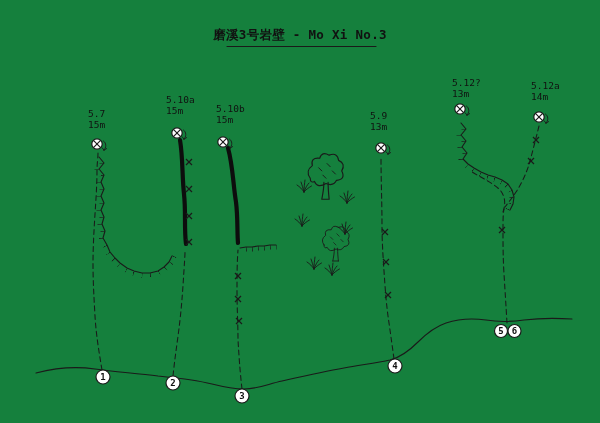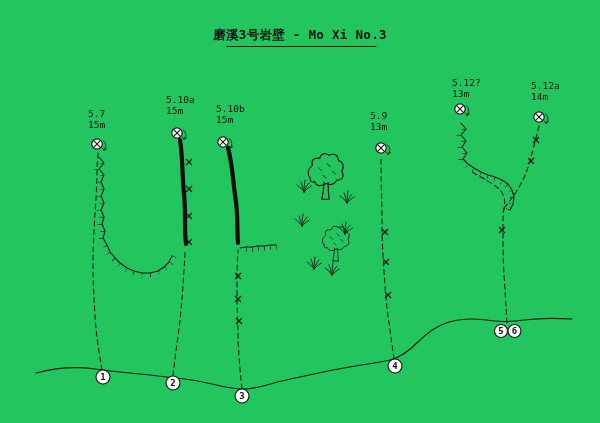--- a/index.html
+++ b/index.html
@@ -1,16 +1,16 @@
 <!DOCTYPE html>
 <html><head>
 <meta charset="utf-8">
 <style>
   html,body { margin:0; padding:0; background:#ffffff; }
-  .canvas { position:relative; width:600px; height:423px; background:#22c55e; overflow:hidden; }
+  .canvas { position:relative; width:600px; height:423px; background:#15803d; overflow:hidden; }
   svg { display:block; }
 
   .ln    { fill:none; stroke:#1a1a1a; stroke-width:1.1; stroke-linecap:round; stroke-linejoin:round; }
   .thin  { stroke-width:0.9; }
   .dash  { fill:none; stroke:#1a1a1a; stroke-width:1.05; stroke-linecap:round;
            stroke-linejoin:round; stroke-dasharray:5 3.5; }
   .thick { fill:none; stroke:#0d0d0d; stroke-width:4.2; stroke-linecap:round; }
   .bolt  { stroke:#1a1a1a; stroke-width:1.15; }
   .anch-c{ fill:#ffffff; stroke:#1a1a1a; stroke-width:1.2; }
   .badge { fill:#ffffff; stroke:#1a1a1a; stroke-width:1.15; }

